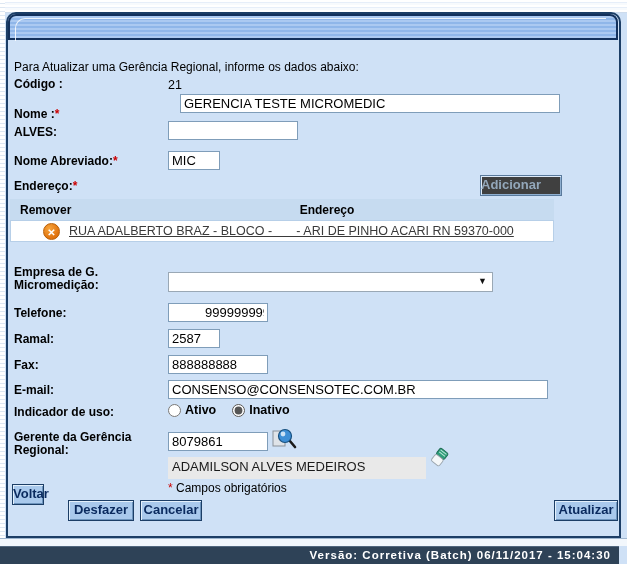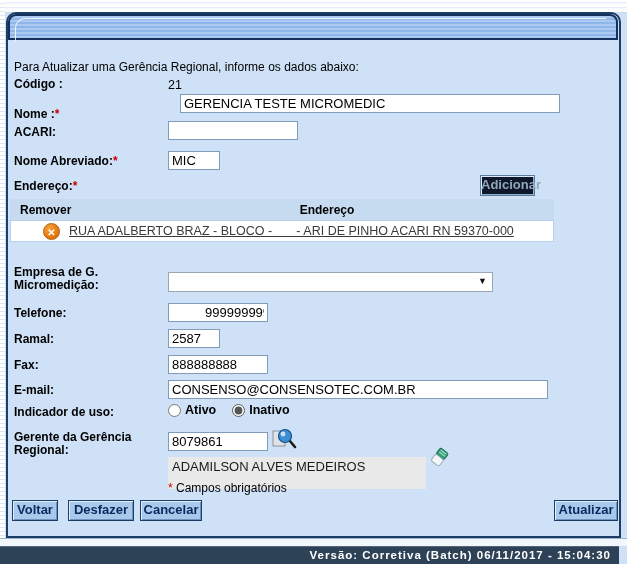--- a/index.html
+++ b/index.html
@@ -59,36 +59,36 @@
     background:#fff; border:1px solid #9aa8b5; }
   .sel-value { position:absolute; left:4px; top:3px; font-size:12.5px; color:#000; }
   .sel-arrow { position:absolute; right:5px; top:3px; font-size:9px; color:#111; }
 
   
   .radio-row { left:168px; top:403px; display:flex; align-items:center; gap:4px;
     font-size:12.5px; font-weight:bold; color:#000; }
   .radio-row input { width:13px; height:13px; margin:0; accent-color:#555; }
   .radio-gap { width:8px; }
 
-  .ger-name { left:168px; top:457px; width:258px; height:32px; background:#e9e9e9;
+  .ger-name { left:168px; top:457px; width:258px; height:22px; background:#e9e9e9;
     font-size:13px; color:#1a1a1a; line-height:20px; padding-left:4px; box-sizing:border-box; }
 
   .note { left:168px; top:481px; font-size:12px; color:#000; }
 
   
   .btn { height:21px; box-sizing:border-box; background:#a9c9ec; border:1px solid #1c3e66;
     box-shadow:inset 1px 1px 0 #e3f0fc, inset -1px -1px 0 #6d94bd;
     color:#0a2a5e; font-weight:bold; font-size:13px; text-align:center; line-height:18px;
     cursor:pointer; font-family:"Liberation Sans",sans-serif; }
-  .btn-voltar   { left:12px;  top:500px; width:46px; }
+  .btn-voltar   { left:12px;  top:484px; width:32px; }
   .btn-desfazer { left:68px;  top:500px; width:66px; }
   .btn-cancelar { left:140px; top:500px; width:62px; }
   .btn-atualizar{ left:554px; top:500px; width:64px; }
-  .btn-adicionar{ left:480px; top:175px; width:55px; height:21px;
-    background:#0f172a; border:1px solid #5a7a9c; color:#93a7ba;
+  .btn-adicionar{ left:480px; top:175px; width:82px; height:21px;
+    background:#404040; border:1px solid #5a7a9c; color:#93a7ba;
     box-shadow:inset 1px 1px 0 #ddebfa, inset -1px -1px 0 #8fafd0;
     font-weight:bold; font-size:13px; text-align:left; line-height:18px; box-sizing:border-box; }
 
   .icon-btn { cursor:pointer; }
 
   
   .footer-white { left:0; top:538px; width:627px; height:8px; background:#f2f7fc;
     border-top:1px solid #9fb6cf; box-sizing:border-box; }
   .footer-bar { left:0; top:546px; width:619px; height:18px; background:#2e4257;
     border-top:1px solid #51677e; box-sizing:border-box;
@@ -107,21 +107,21 @@
 </div>
 
 <div class="abs instruction">Para Atualizar uma Gerência Regional, informe os dados abaixo:</div>
 
 <div class="abs lbl" style="top:78px"><span>Código :</span></div>
 <div class="abs val" style="left:168px; top:78px">21</div>
 
 <div class="abs lbl" style="top:108px"><span>Nome :</span><span class="req">*</span></div>
 <input class="abs txt" style="top: 94px; width: 380px; margin-left: 12px;" value="GERENCIA TESTE MICROMEDIC">
 
-<div class="abs lbl" style="top:126px"><span>ACARI:</span></div>
+<div class="abs lbl" style="top:126px"><span>ALVES:</span></div>
 <input class="abs txt" style="top: 121px; width: 130px;" value="">
 
 <div class="abs lbl" style="top:155px"><span>Nome Abreviado:</span><span class="req">*</span></div>
 <input class="abs txt" style="top: 151px; width: 52px;" value="MIC">
 
 <div class="abs lbl" style="top:180px"><span>Endereço:</span><span class="req">*</span></div>
 <div class="abs btn-adicionar">Adicionar</div>
 
 <div class="abs tbl">
   <div class="tbl-head">

